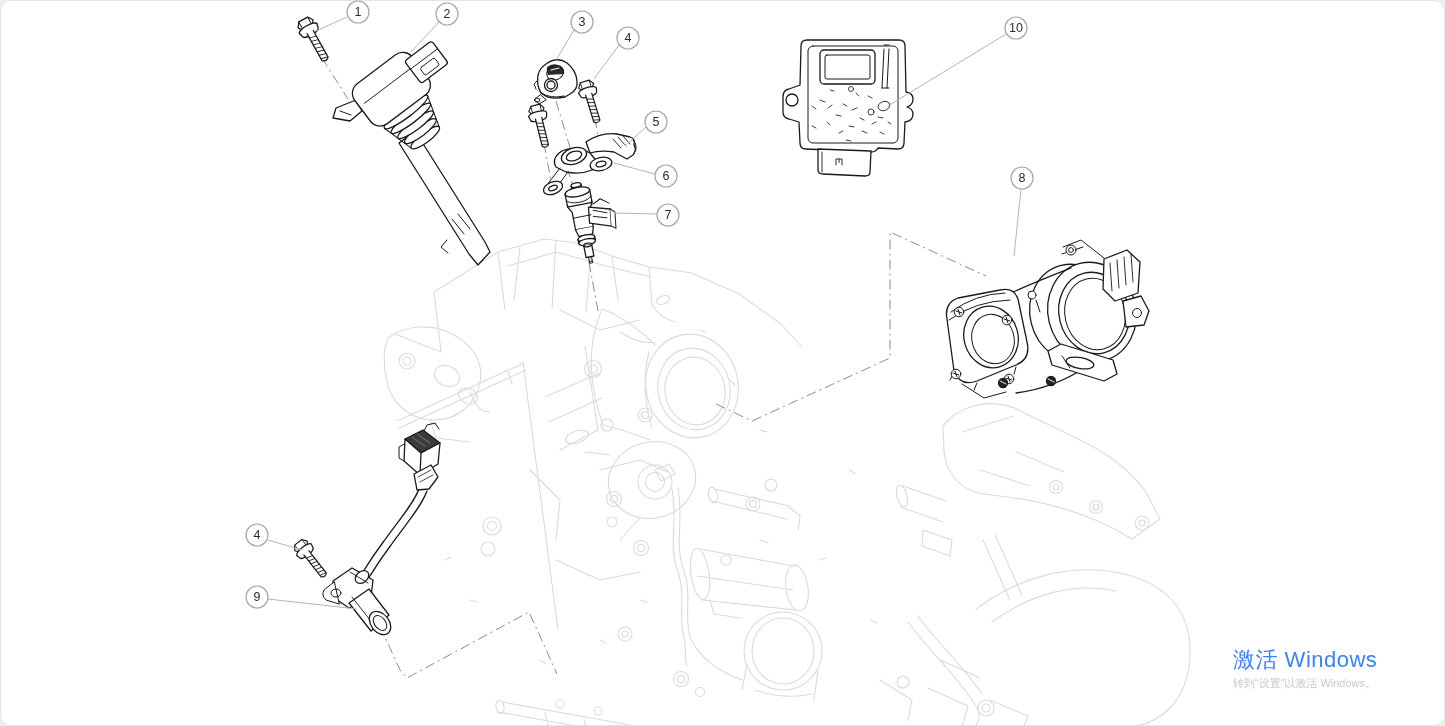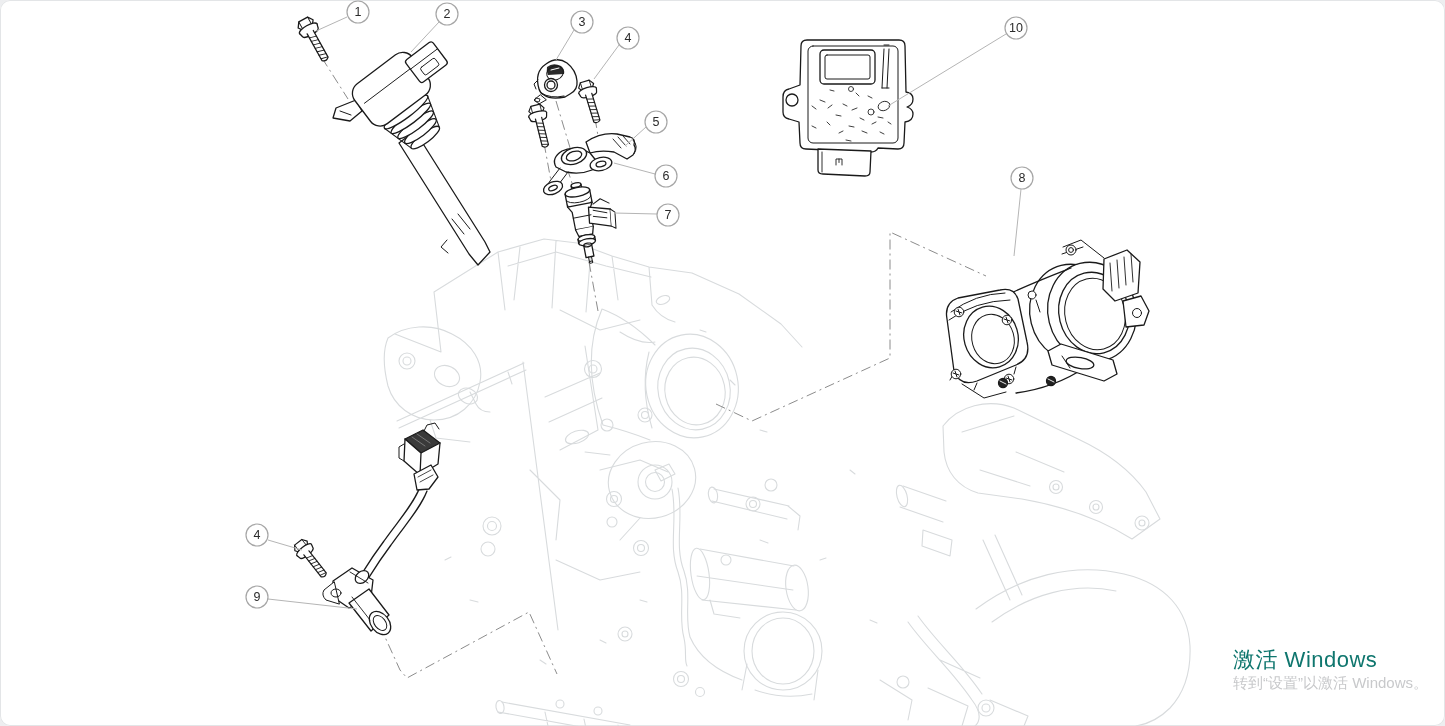--- a/index.html
+++ b/index.html
@@ -2,21 +2,21 @@
 <html><head>
 <meta charset="utf-8">
 <style>
   html,body{margin:0;padding:0;width:1445px;height:726px;overflow:hidden;
     background:#edeef0;font-family:"Liberation Sans",sans-serif;}
   .frame{position:absolute;inset:0;background:#ffffff;border-radius:10px;
     box-shadow:0 0 0 1px #e3e5e7 inset;overflow:hidden;}
   svg{position:absolute;left:0;top:0;}
   .watermark{position:absolute;left:1233px;top:646px;pointer-events:none;}
   .wm1{font-size:22px;line-height:27px;letter-spacing:.5px;}
-  .wm2{font-size:15px;line-height:20px;}
+  .wm2{font-size:11px;line-height:20px;}
   text.callout-num{font-family:"Liberation Sans",sans-serif;font-size:12.5px;
     fill:#2b2b2b;text-anchor:middle;}
 </style>
 </head>
 <body style="background: rgb(237, 238, 240);">
 
 <div class="frame" style="background: rgb(255, 255, 255);">
 <svg width="1445" height="726" viewBox="0 0 1445 726">
   <defs>
     <g id="boltSym">
@@ -322,16 +322,16 @@
         </g>
         <g>
           <line x1="268" y1="599" x2="357" y2="609" stroke="#b5b5b5" stroke-width="1"></line>
           <circle cx="257" cy="597" r="11" fill="#ffffff" stroke="#a6a6a6" stroke-width="1.2"></circle>
           <text x="257" y="601.3" class="callout-num">9</text>
         </g>
       </g>
 </svg>
 
 <div class="watermark">
-  <div class="wm1" style="color: #0f766e;">激活 Windows</div>
+  <div class="wm1" style="color: #3b82f6;">激活 Windows</div>
   <div class="wm2" style="color: rgb(200, 201, 203);">转到“设置”以激活 Windows。</div>
 </div>
 </div>
 
 </body></html>

